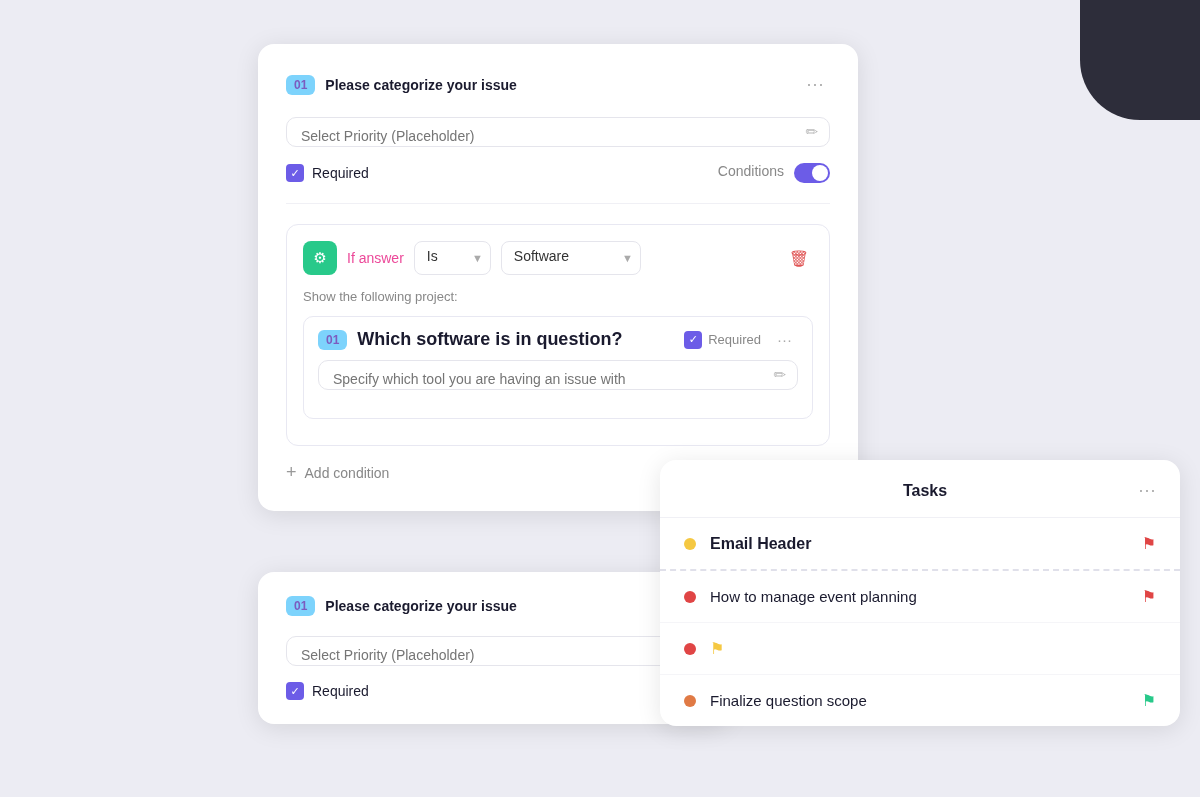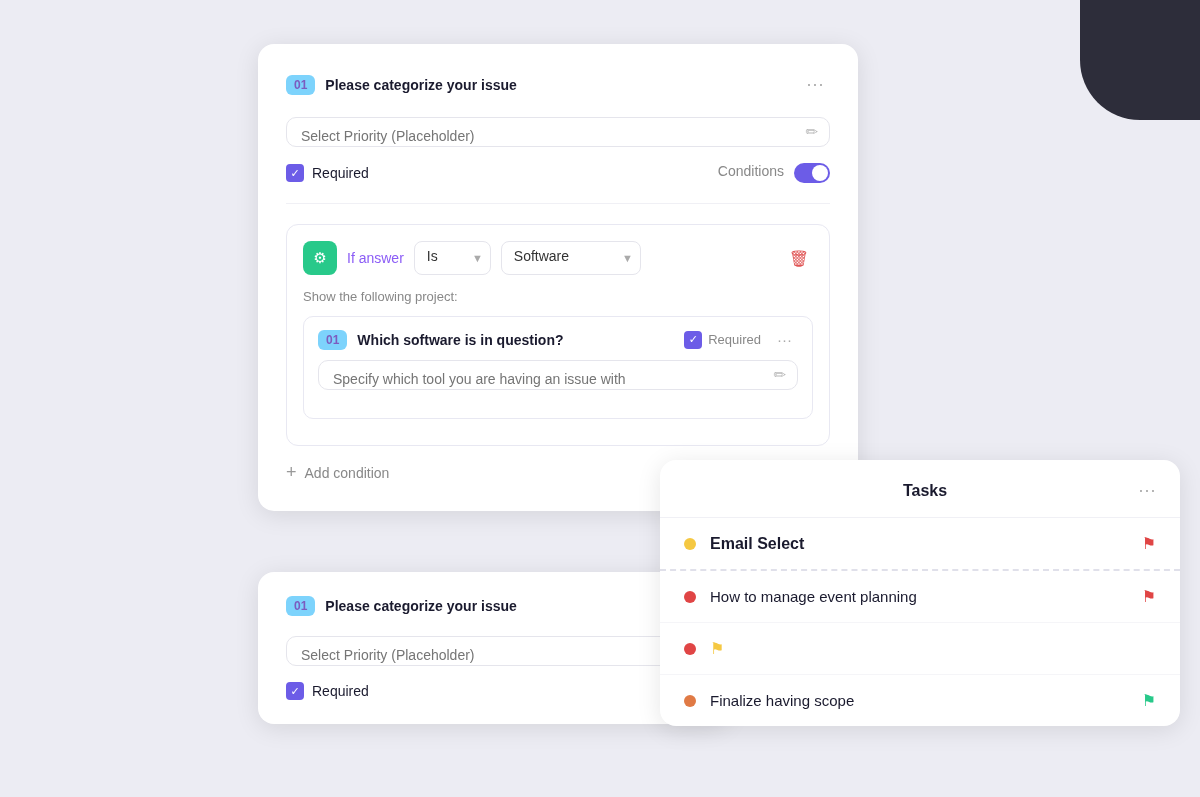--- a/index.html
+++ b/index.html
@@ -221,21 +221,21 @@
       display: flex;
       align-items: center;
       justify-content: center;
       color: #fff;
       font-size: 15px;
       flex-shrink: 0;
     }
 
     .if-answer-text {
       font-size: 14px;
-      color: #8b5cf6;
+      color: #ec4899;
       white-space: nowrap;
     }
 
     .cond-select {
       border: 1.5px solid #e5e5ec;
       border-radius: 8px;
       padding: 6px 28px 10px 12px;
       font-size: 14px;
       color: #333;
       background: #fff;
@@ -288,21 +288,21 @@
     }
 
     .nested-header {
       display: flex;
       align-items: center;
       gap: 10px;
       margin-bottom: 10px;
     }
 
     .nested-title {
-      font-size: 14px;
+      font-size: 18px;
       font-weight: 600;
       color: #1a1a2e;
       flex: 1;
     }
 
     .nested-required {
       display: flex;
       align-items: center;
       gap: 6px;
     }
@@ -512,33 +512,33 @@
 
 <div class="card card-tasks">
   <div class="tasks-header">
     <div style="width:28px"></div>
     <span class="tasks-title">Tasks</span>
     <button class="tasks-more">···</button>
   </div>
 
   <div class="email-header-item">
     <div class="task-dot task-dot-yellow"></div>
-    <span class="email-header-label">Email Select</span>
+    <span class="email-header-label">Email Header</span>
     <span class="task-flag flag-red">⚑</span>
   </div>
 
   <div class="task-item">
     <div class="task-dot task-dot-red"></div>
     <span class="task-label">How to manage event planning</span>
     <span class="task-flag flag-red">⚑</span>
   </div>
 
   <div class="task-item">
     <div class="task-dot task-dot-red"></div>
     <span class="task-flag flag-yellow">⚑</span>
   </div>
 
   <div class="task-item">
     <div class="task-dot task-dot-orange"></div>
-    <span class="task-label">Finalize having scope</span>
+    <span class="task-label">Finalize question scope</span>
     <span class="task-flag flag-green">⚑</span>
   </div>
 </div>
 
 </body></html>

